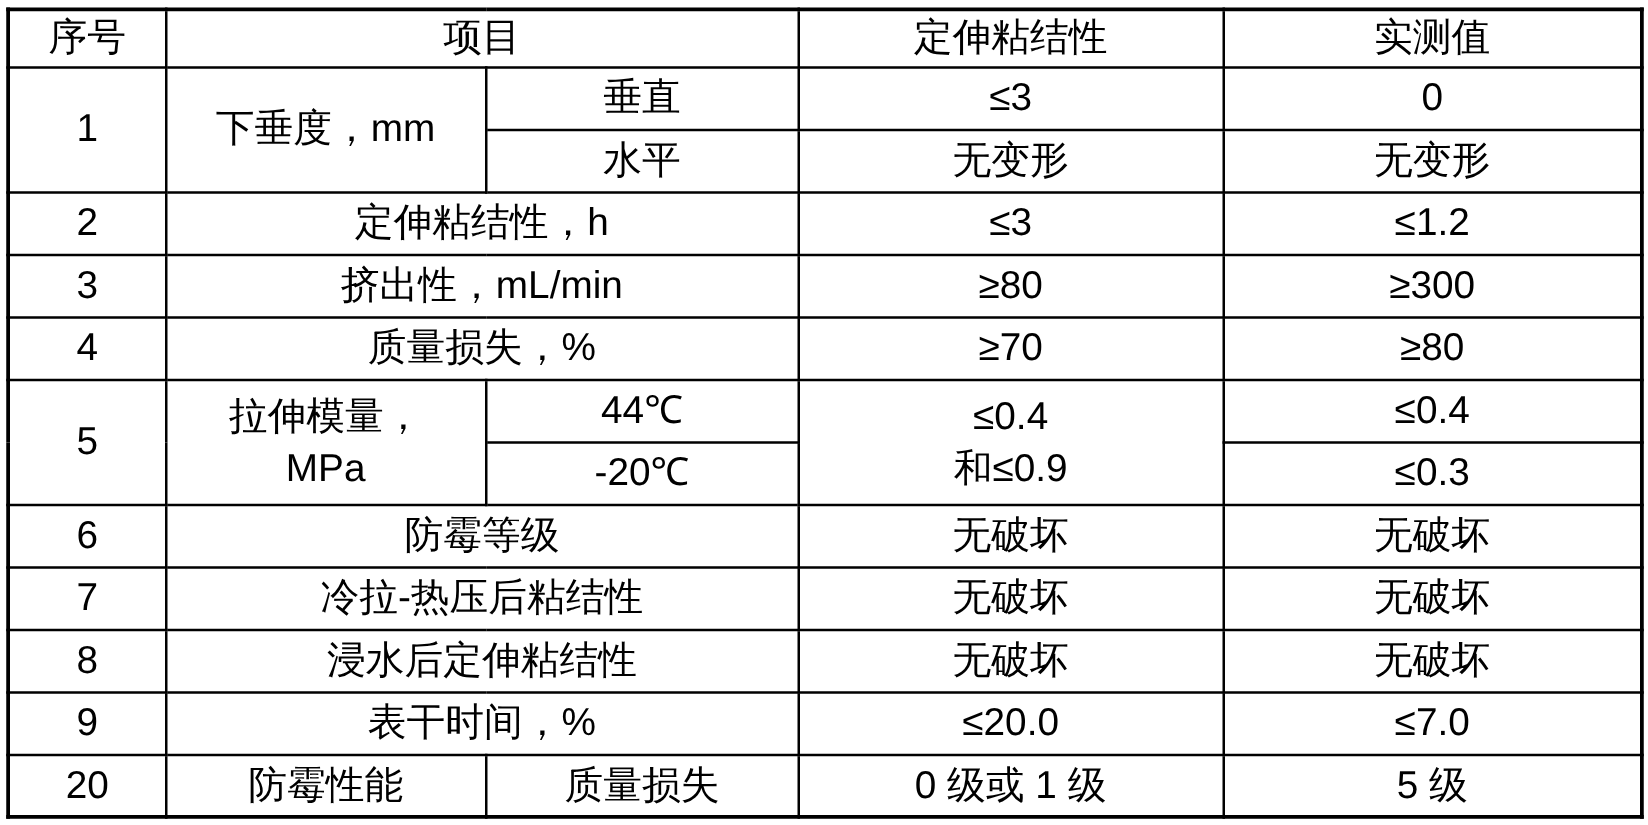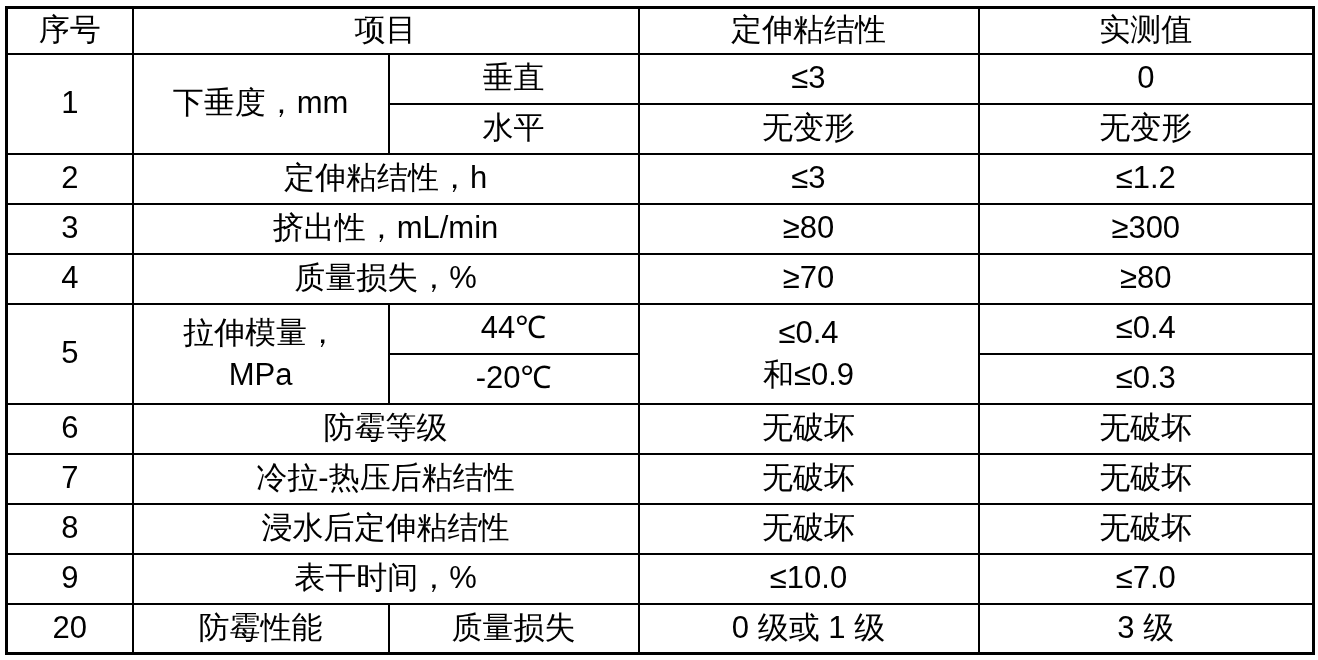--- a/index.html
+++ b/index.html
@@ -130,26 +130,26 @@
     <tr class="body-row">
       <td>8</td>
       <td colspan="2">浸水后定伸粘结性</td>
       <td>无破坏</td>
       <td>无破坏</td>
     </tr>
 
     <tr class="body-row">
       <td>9</td>
       <td colspan="2">表干时间，%</td>
-      <td>≤10.0</td>
+      <td>≤20.0</td>
       <td>≤7.0</td>
     </tr>
 
     <tr class="body-row">
       <td>20</td>
       <td>防霉性能</td>
       <td>质量损失</td>
       <td>0 级或 1 级</td>
-      <td>3 级</td>
+      <td>5 级</td>
     </tr>
   </tbody>
     </table>
 </div>
 
 </body></html>

